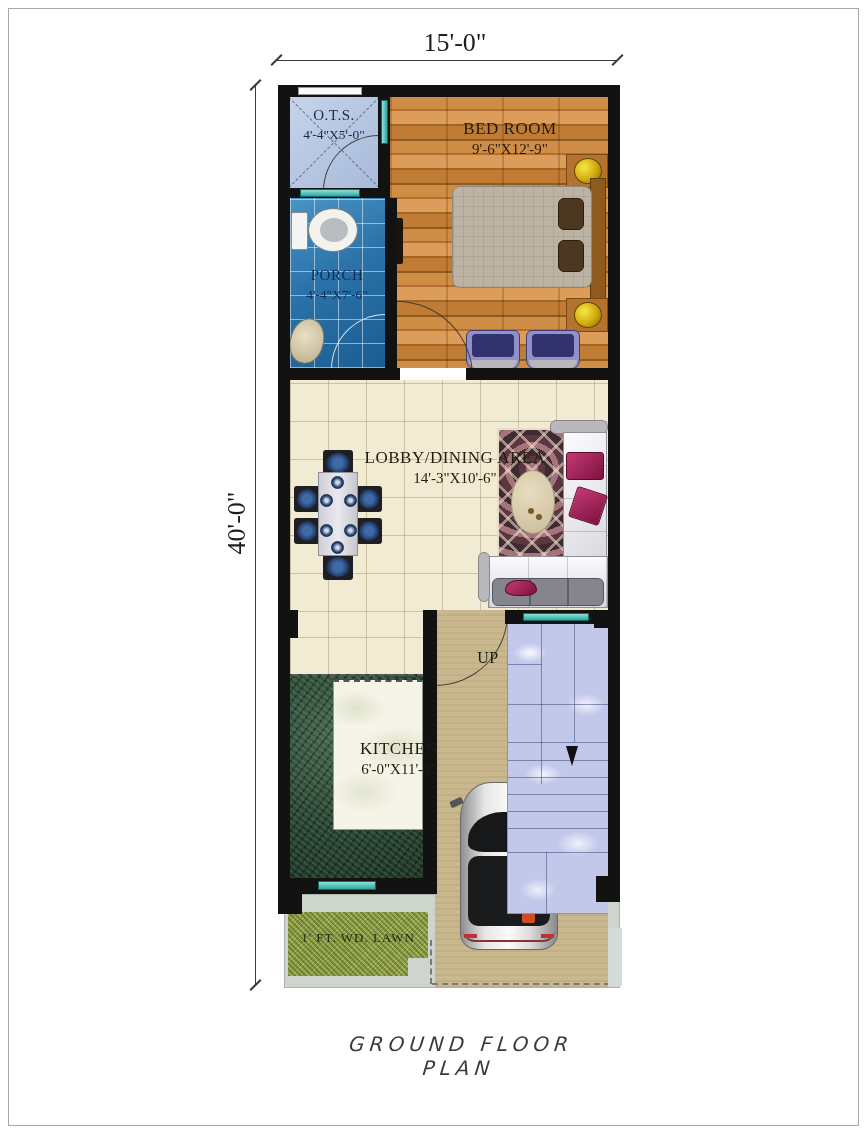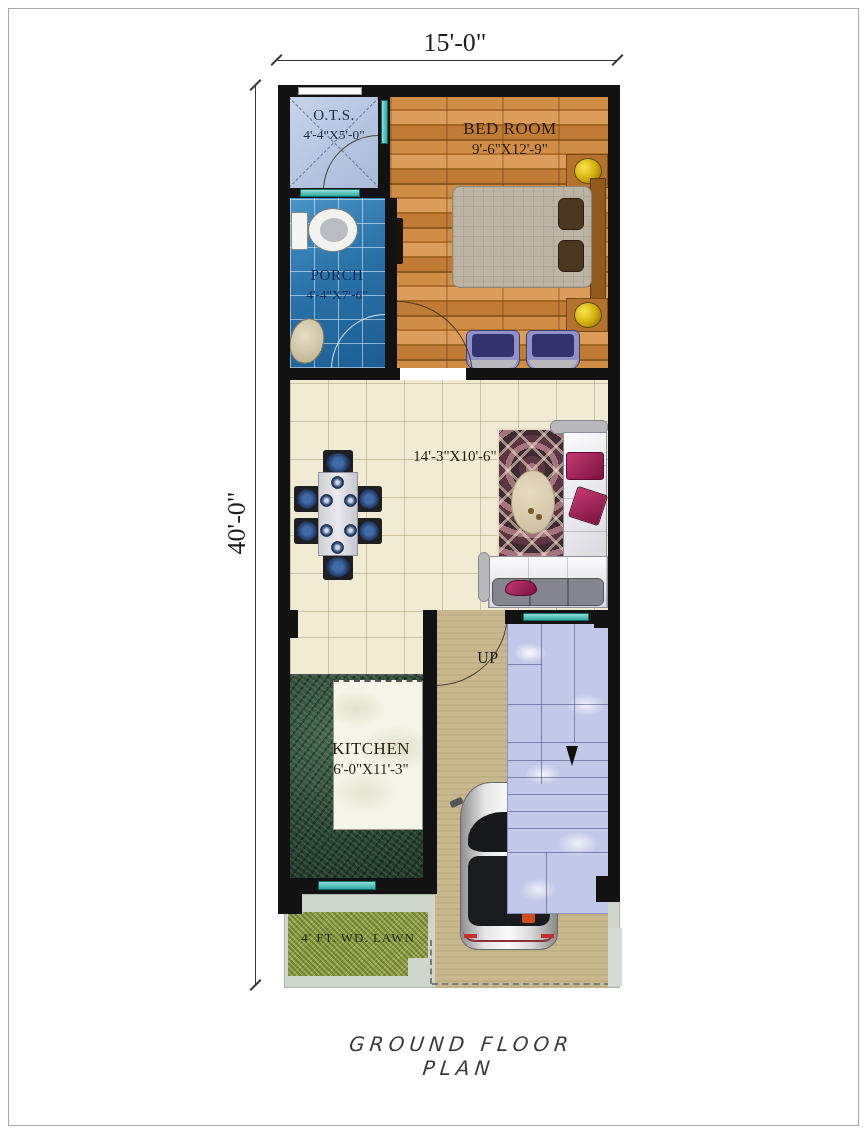--- a/index.html
+++ b/index.html
@@ -248,27 +248,28 @@
   </div>
   <div class="rlabel" style="left:425px;top:118px;width:170px;color:#241a0e;">
     <span class="nm">BED ROOM</span>
     <span class="sz">9'-6"X12'-9"</span>
   </div>
   <div class="rlabel" style="left:288px;top:266px;width:98px;color:#0f2c55;">
     <span class="nm" style="font-size:15px;">PORCH</span>
     <span class="sz" style="font-size:13.5px;">4'-4"X7'-6"</span>
   </div>
   <div class="rlabel" style="left:330px;top:447px;width:250px;color:#241a0e;">
+    <span class="nm">LOBBY/DINING AREA</span>
     <span class="sz">14'-3"X10'-6"</span>
   </div>
-  <div class="rlabel" style="left:312px;top:738px;width:118px;color:#241a0e;">
+  <div class="rlabel" style="left:340px;top:738px;width:118px;color:#241a0e;">
     <span class="nm">KITCHEN</span>
     <span class="sz">6'-0"X11'-3"</span>
   </div>
   <div class="rlabel" style="left:468px;top:648px;width:40px;color:#1a1a1a;">
     <span class="nm" style="font-size:16px;">UP</span>
   </div>
   <div class="rlabel" style="left:288px;top:930px;width:140px;color:#232d10;">
-    <span class="nm" style="font-size:13px;letter-spacing:1px;">4' FT. WD. LAWN</span>
+    <span class="nm" style="font-size:13px;letter-spacing:1px;">1' FT. WD. LAWN</span>
   </div>
 
   <div class="title" style="left:330px;top:1032px;width:260px;text-align:center;">GROUND FLOOR PLAN</div>
 </div>
 
 </body></html>

